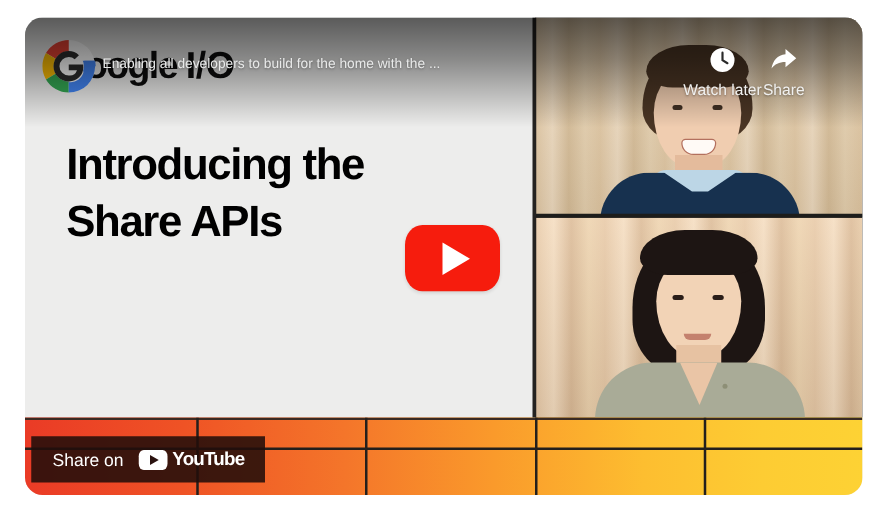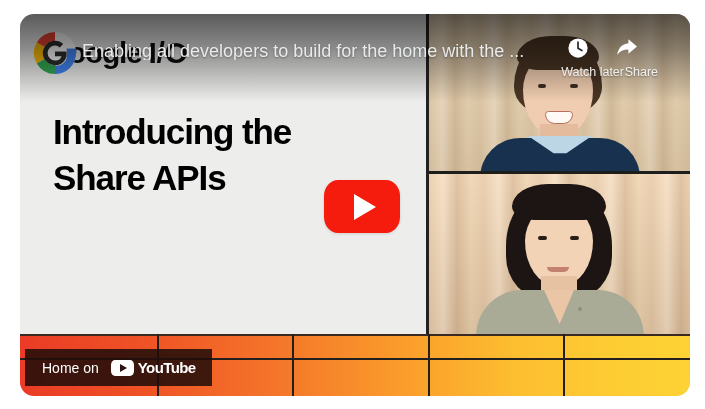--- a/index.html
+++ b/index.html
@@ -291,21 +291,21 @@
     pointer-events: none;
   }
 
   .video-title {
     position: absolute;
     left: 62px;
     top: 28px;
     max-width: 508px;
     color: #e9eaea;
     font-family: "Liberation Sans", sans-serif;
-    font-size: 18px;
+    font-size: 11px;
     line-height: 18px;
     white-space: nowrap;
     overflow: hidden;
     text-overflow: ellipsis;
     z-index: 8;
     text-shadow: 0 1px 2px rgba(0,0,0,.35);
   }
 
   .ctrl {
     position: absolute;
@@ -321,21 +321,20 @@
     display: flex;
     align-items: center;
     justify-content: center;
   }
   .ctrl-label {
     margin-top: 5px;
     color: #f0f0ef;
     font-family: "Liberation Sans", sans-serif;
     font-size: 12.5px;
     text-shadow: 0 1px 2px rgba(0,0,0,.4);
-    text-align: right;
   }
 
   
   .play-btn {
     position: absolute;
     left: 304px;
     top: 166px;
     width: 76px;
     height: 53px;
     background: #f61c0d;
@@ -541,21 +540,21 @@
     <div class="band">
       <div class="band-topline"></div>
       <div class="band-hline"></div>
       <div class="band-vline" style="left:137px"></div>
       <div class="band-vline" style="left:272px"></div>
       <div class="band-vline" style="left:408px"></div>
       <div class="band-vline" style="left:543px"></div>
     </div>
 
     <div class="watch-pill">
-      <span class="watch-label">Home on</span>
+      <span class="watch-label">Share on</span>
       <span class="yt-logo">
         <span class="yt-badge">
           <span class="yt-badge-tri"></span>
         </span>
         <span class="yt-word">YouTube</span>
       </span>
     </div>
 
   </div>
 </div>

